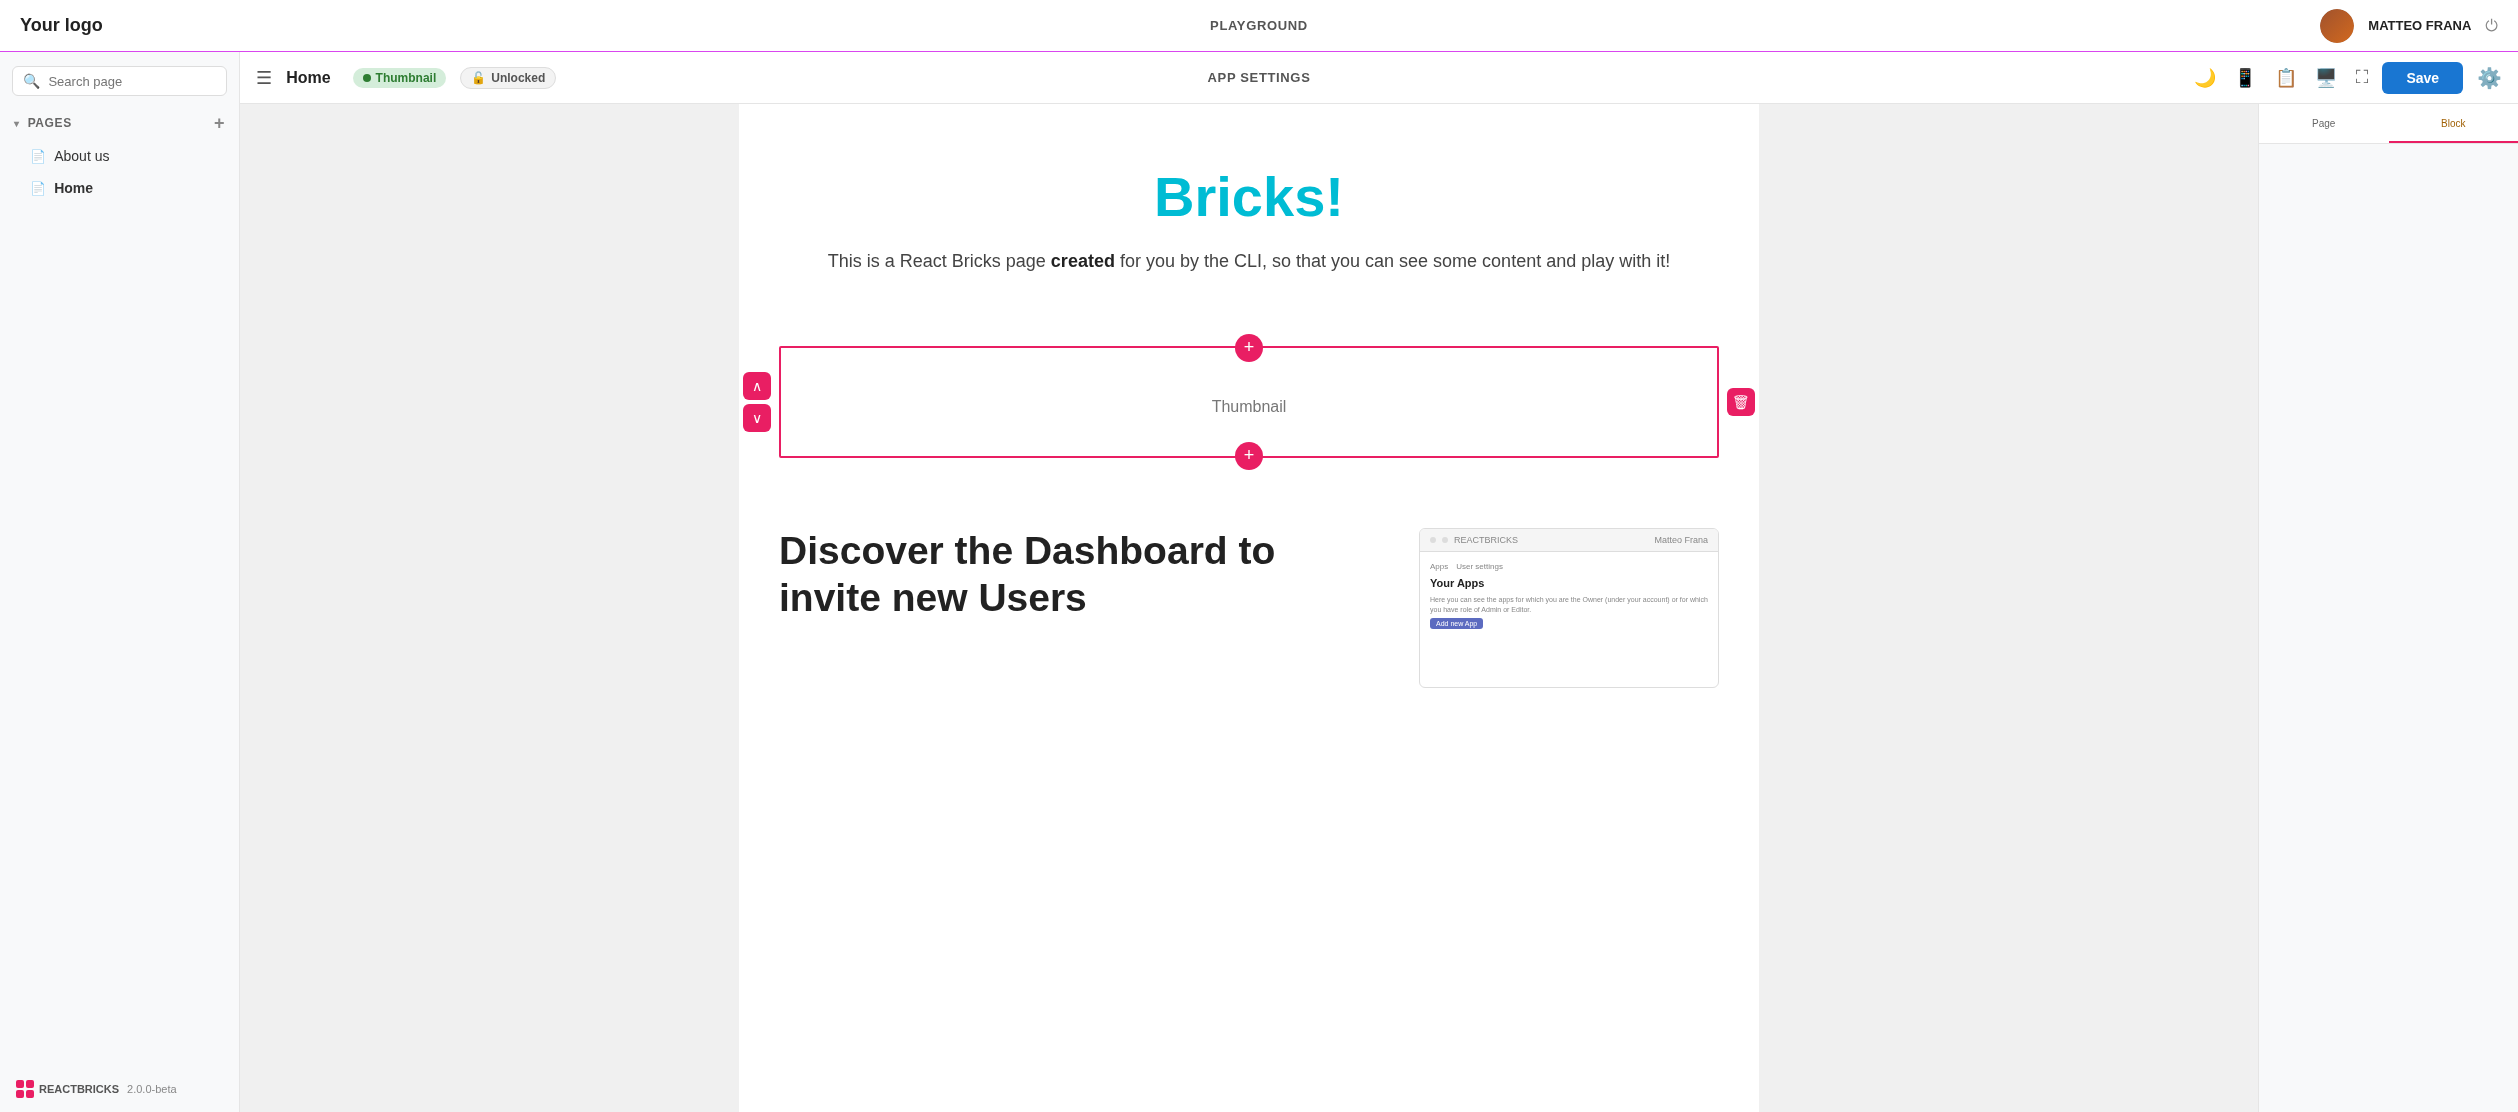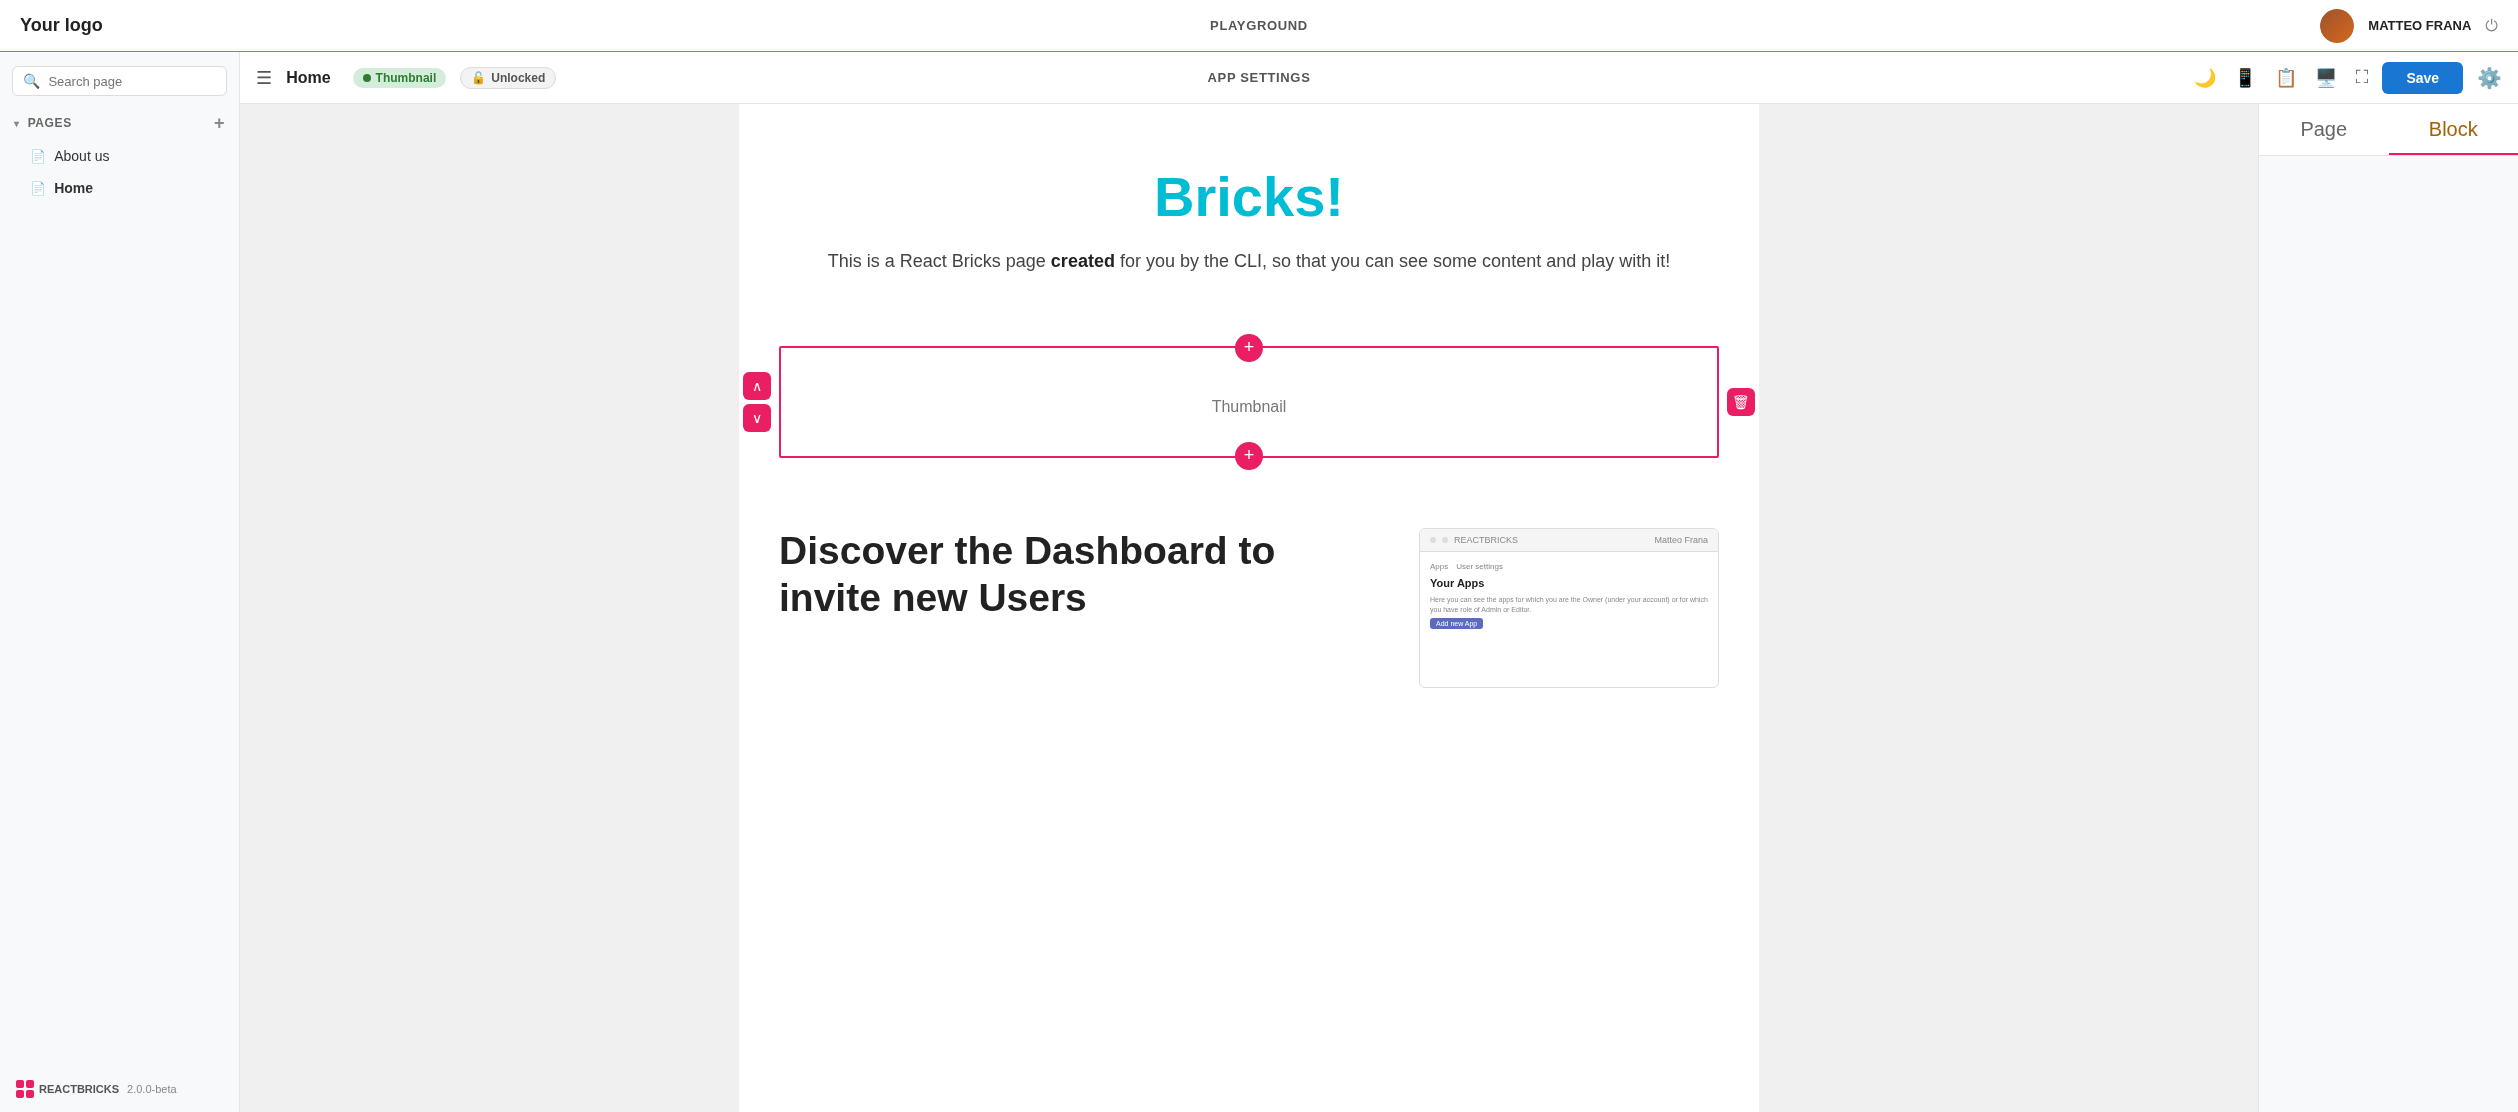--- a/index.html
+++ b/index.html
@@ -184,21 +184,21 @@
 
     
     .right-panel {
       width: 260px; background: #f8f9fa; border-left: 1px solid #e5e5e5;
       display: flex; flex-direction: column; flex-shrink: 0;
     }
     .right-panel-tabs {
       display: flex; border-bottom: 1px solid #e5e5e5; background: #fff;
     }
     .right-panel-tab {
-      flex: 1; text-align: center; padding: 14px 0; font-size: 20px;
+      flex: 1; text-align: center; padding: 14px 0; font-size: 10px;
       font-weight: 400; color: #666; cursor: pointer; position: relative;
     }
     .right-panel-tab.active { font-weight: 400; color: #a16207; }
     .right-panel-tab.active::after {
       content: ''; position: absolute; bottom: 0; left: 0; right: 0; height: 2px;
       background: #e91e63;
     }
   </style>
 </head>
 <body>

